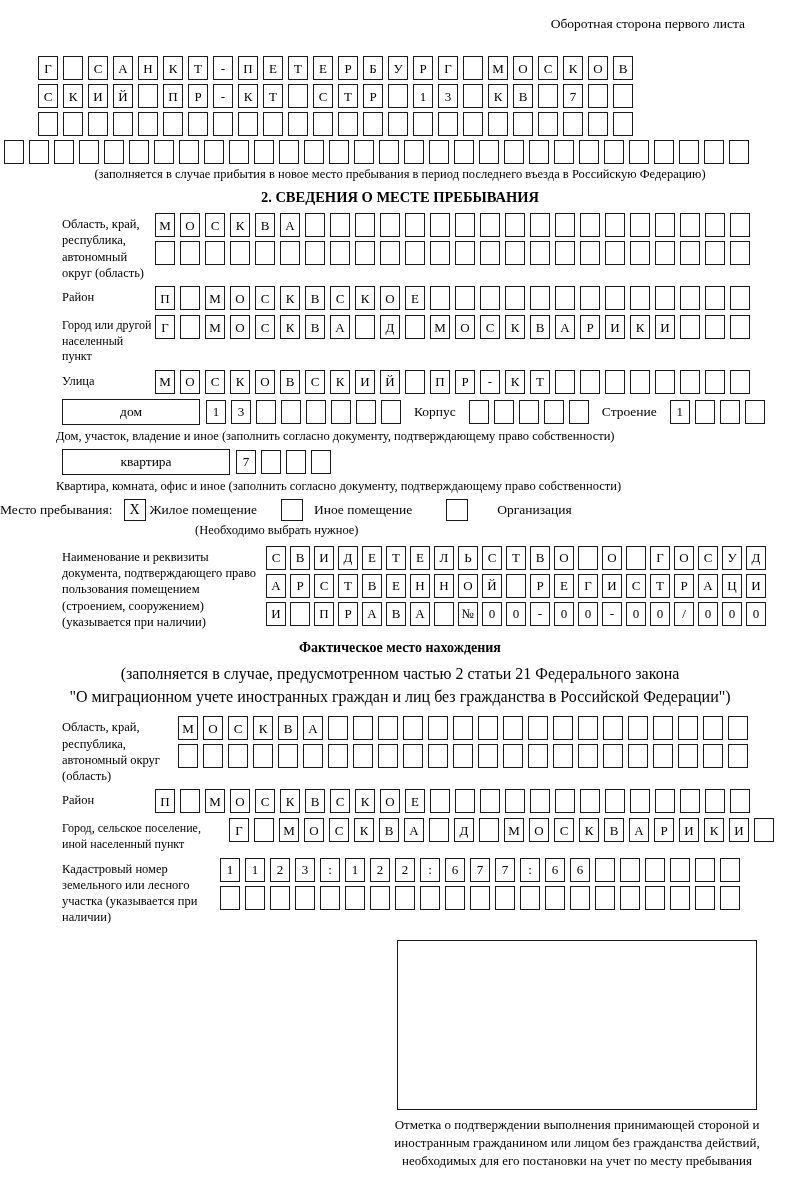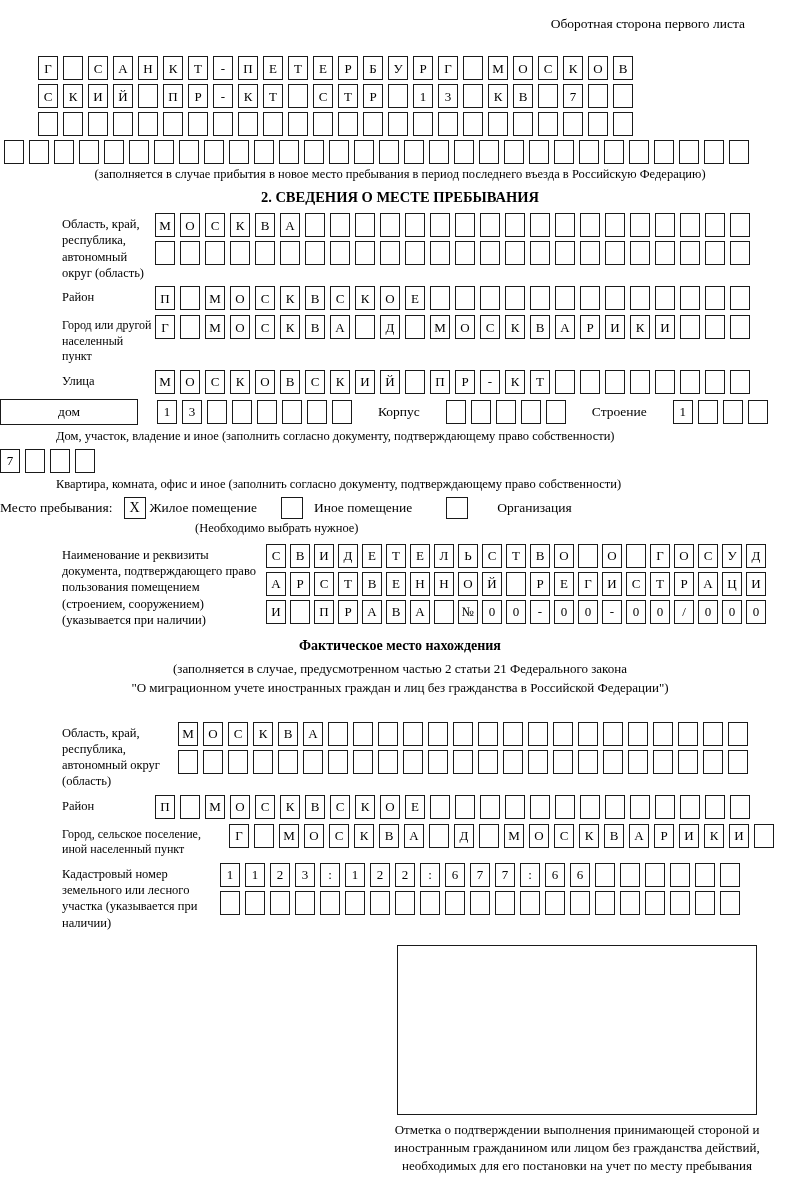--- a/index.html
+++ b/index.html
@@ -27,36 +27,36 @@
   .sec-title { text-align:center; font-weight:bold; font-size:14.5px; margin:7px 0 7px; }
 
   .frow { display:flex; align-items:flex-start; padding-left:62px; margin-bottom:5px; }
   .lbl { font-size:12.5px; line-height:1.3; flex-shrink:0; padding-top:3px; }
   .w93  { width:93px; }
   .w116 { width:116px; }
   .w160 { width:160px; margin-right:7px; font-size:12px; }
   .w150 { width:150px; margin-right:8px; }
   .w196 { width:196px; margin-right:8px; }
 
-  .house-row { display:flex; align-items:center; margin-bottom:4px; gap:19px; }
+  .house-row { display:flex; align-items:center; padding-left:62px; margin-bottom:4px; gap:6px; }
   .type-box { border:1.5px solid #1a1a1a; height:26px; display:flex; align-items:center;
               justify-content:center; font-size:13.5px; background:#fff; }
   .type-box.house { width:138px; flex:0 0 138px; }
   .type-box.apt   { width:168px; flex:0 0 168px; }
   .inline-lbl { font-size:13.5px; margin:0 7px; white-space:nowrap; }
   .small-cap { font-size:12.5px; padding-left:56px; margin-bottom:5px; }
 
   .chk-row { display:flex; align-items:center; margin:4px 0 2px; font-size:13.5px; }
   .chkbox { width:22px; height:22px; border:1.5px solid #1a1a1a; display:flex; align-items:center;
             justify-content:center; font-size:14px; margin:0 11px; flex-shrink:0; }
   .chk-gap1 { margin-right:4px; }
   .choose-note { font-size:12.5px; padding-left:195px; margin-bottom:8px; }
 
   .fact-title { text-align:center; font-weight:bold; font-size:14px; margin:10px 0 6px; }
-  .fact-cap { text-align:center; font-size:13px; line-height:1.45; margin-bottom:24px; }
+  .fact-cap { text-align:center; font-size:16px; line-height:1.45; margin-bottom:8px; }
 
   .stamp-box { width:360px; height:170px; border:1.5px solid #1a1a1a; margin:14px 0 0 397px; }
   .stamp-cap { width:380px; margin:6px 0 0 387px; text-align:center; font-size:13px; line-height:1.4; }
 </style>
 </head>
 <body>
 
 <div class="hdr-note">Оборотная сторона первого листа</div>
 
 <div class="blockA">
@@ -349,20 +349,21 @@
   <div class="cells">
       <span class="cell">1</span>
       <span class="cell"></span>
       <span class="cell"></span>
       <span class="cell"></span>
     </div>
 </div>
 <div class="small-cap">Дом, участок, владение и иное (заполнить согласно документу, подтверждающему право собственности)</div>
 
 <div class="house-row">
+  <div class="type-box apt">квартира</div>
   <div class="cells">
       <span class="cell">7</span>
       <span class="cell"></span>
       <span class="cell"></span>
       <span class="cell"></span>
     </div>
 </div>
 <div class="small-cap">Квартира, комната, офис и иное (заполнить согласно документу, подтверждающему право собственности)</div>
 
 <div class="chk-row">

